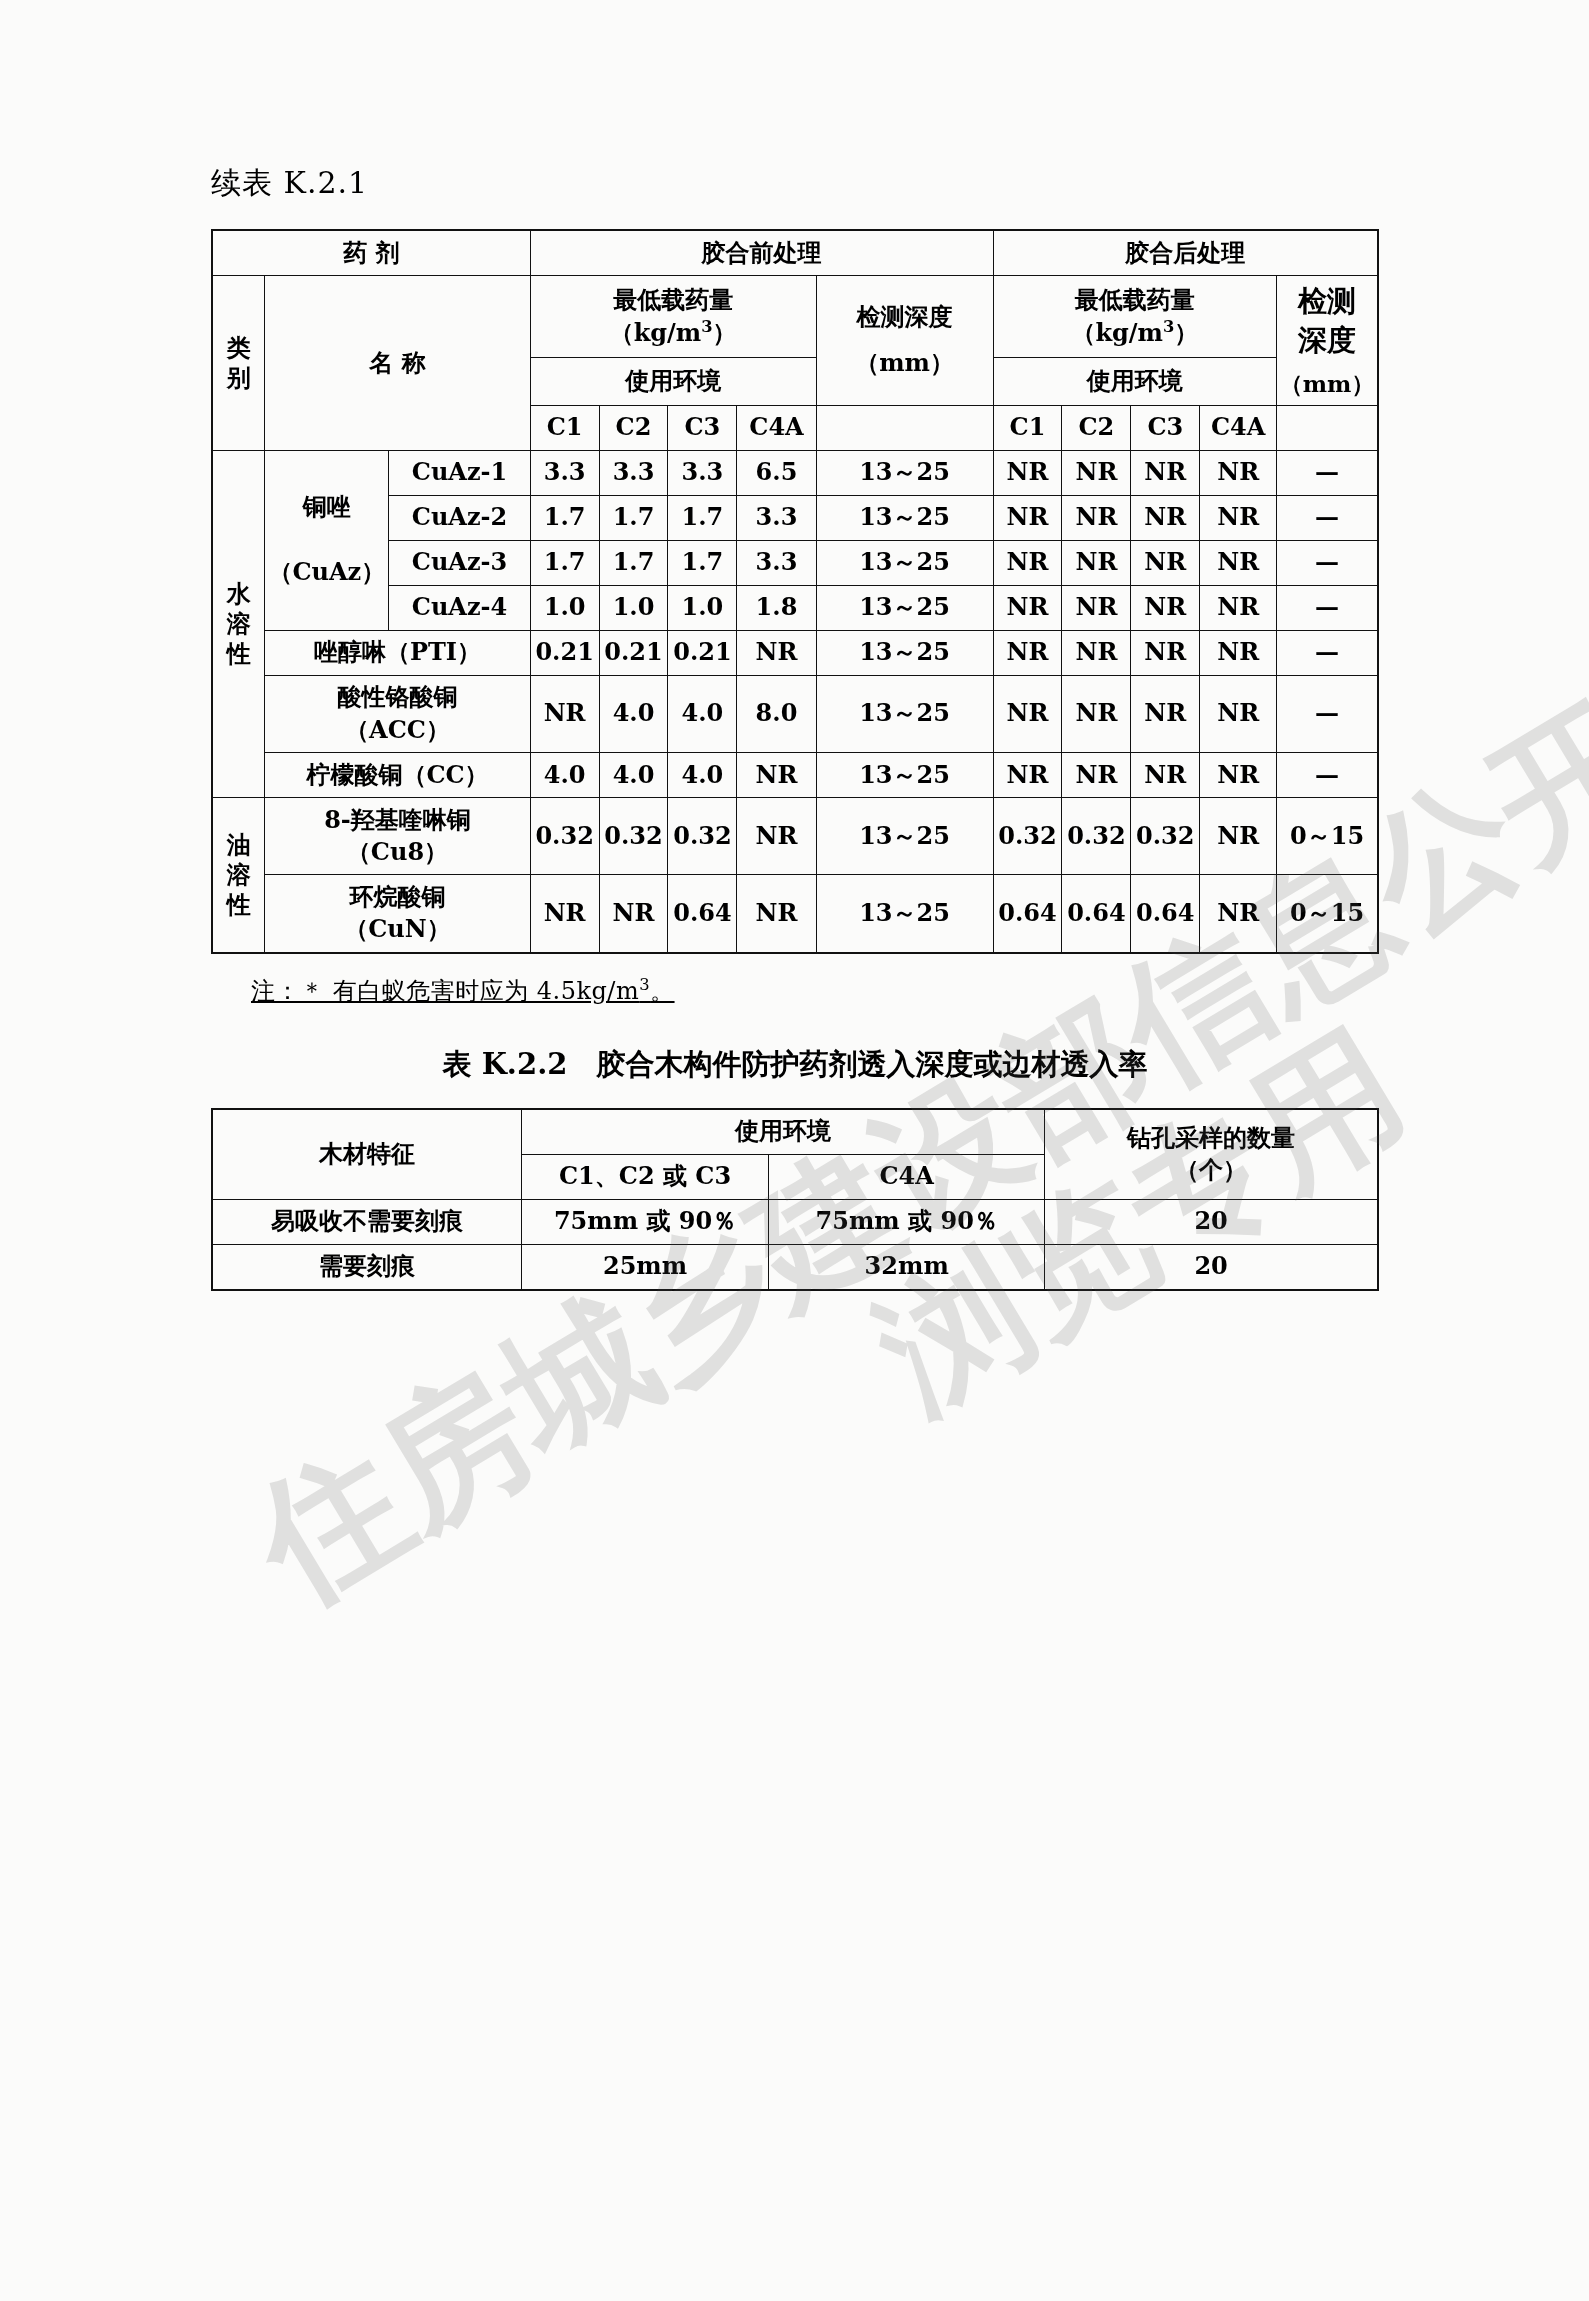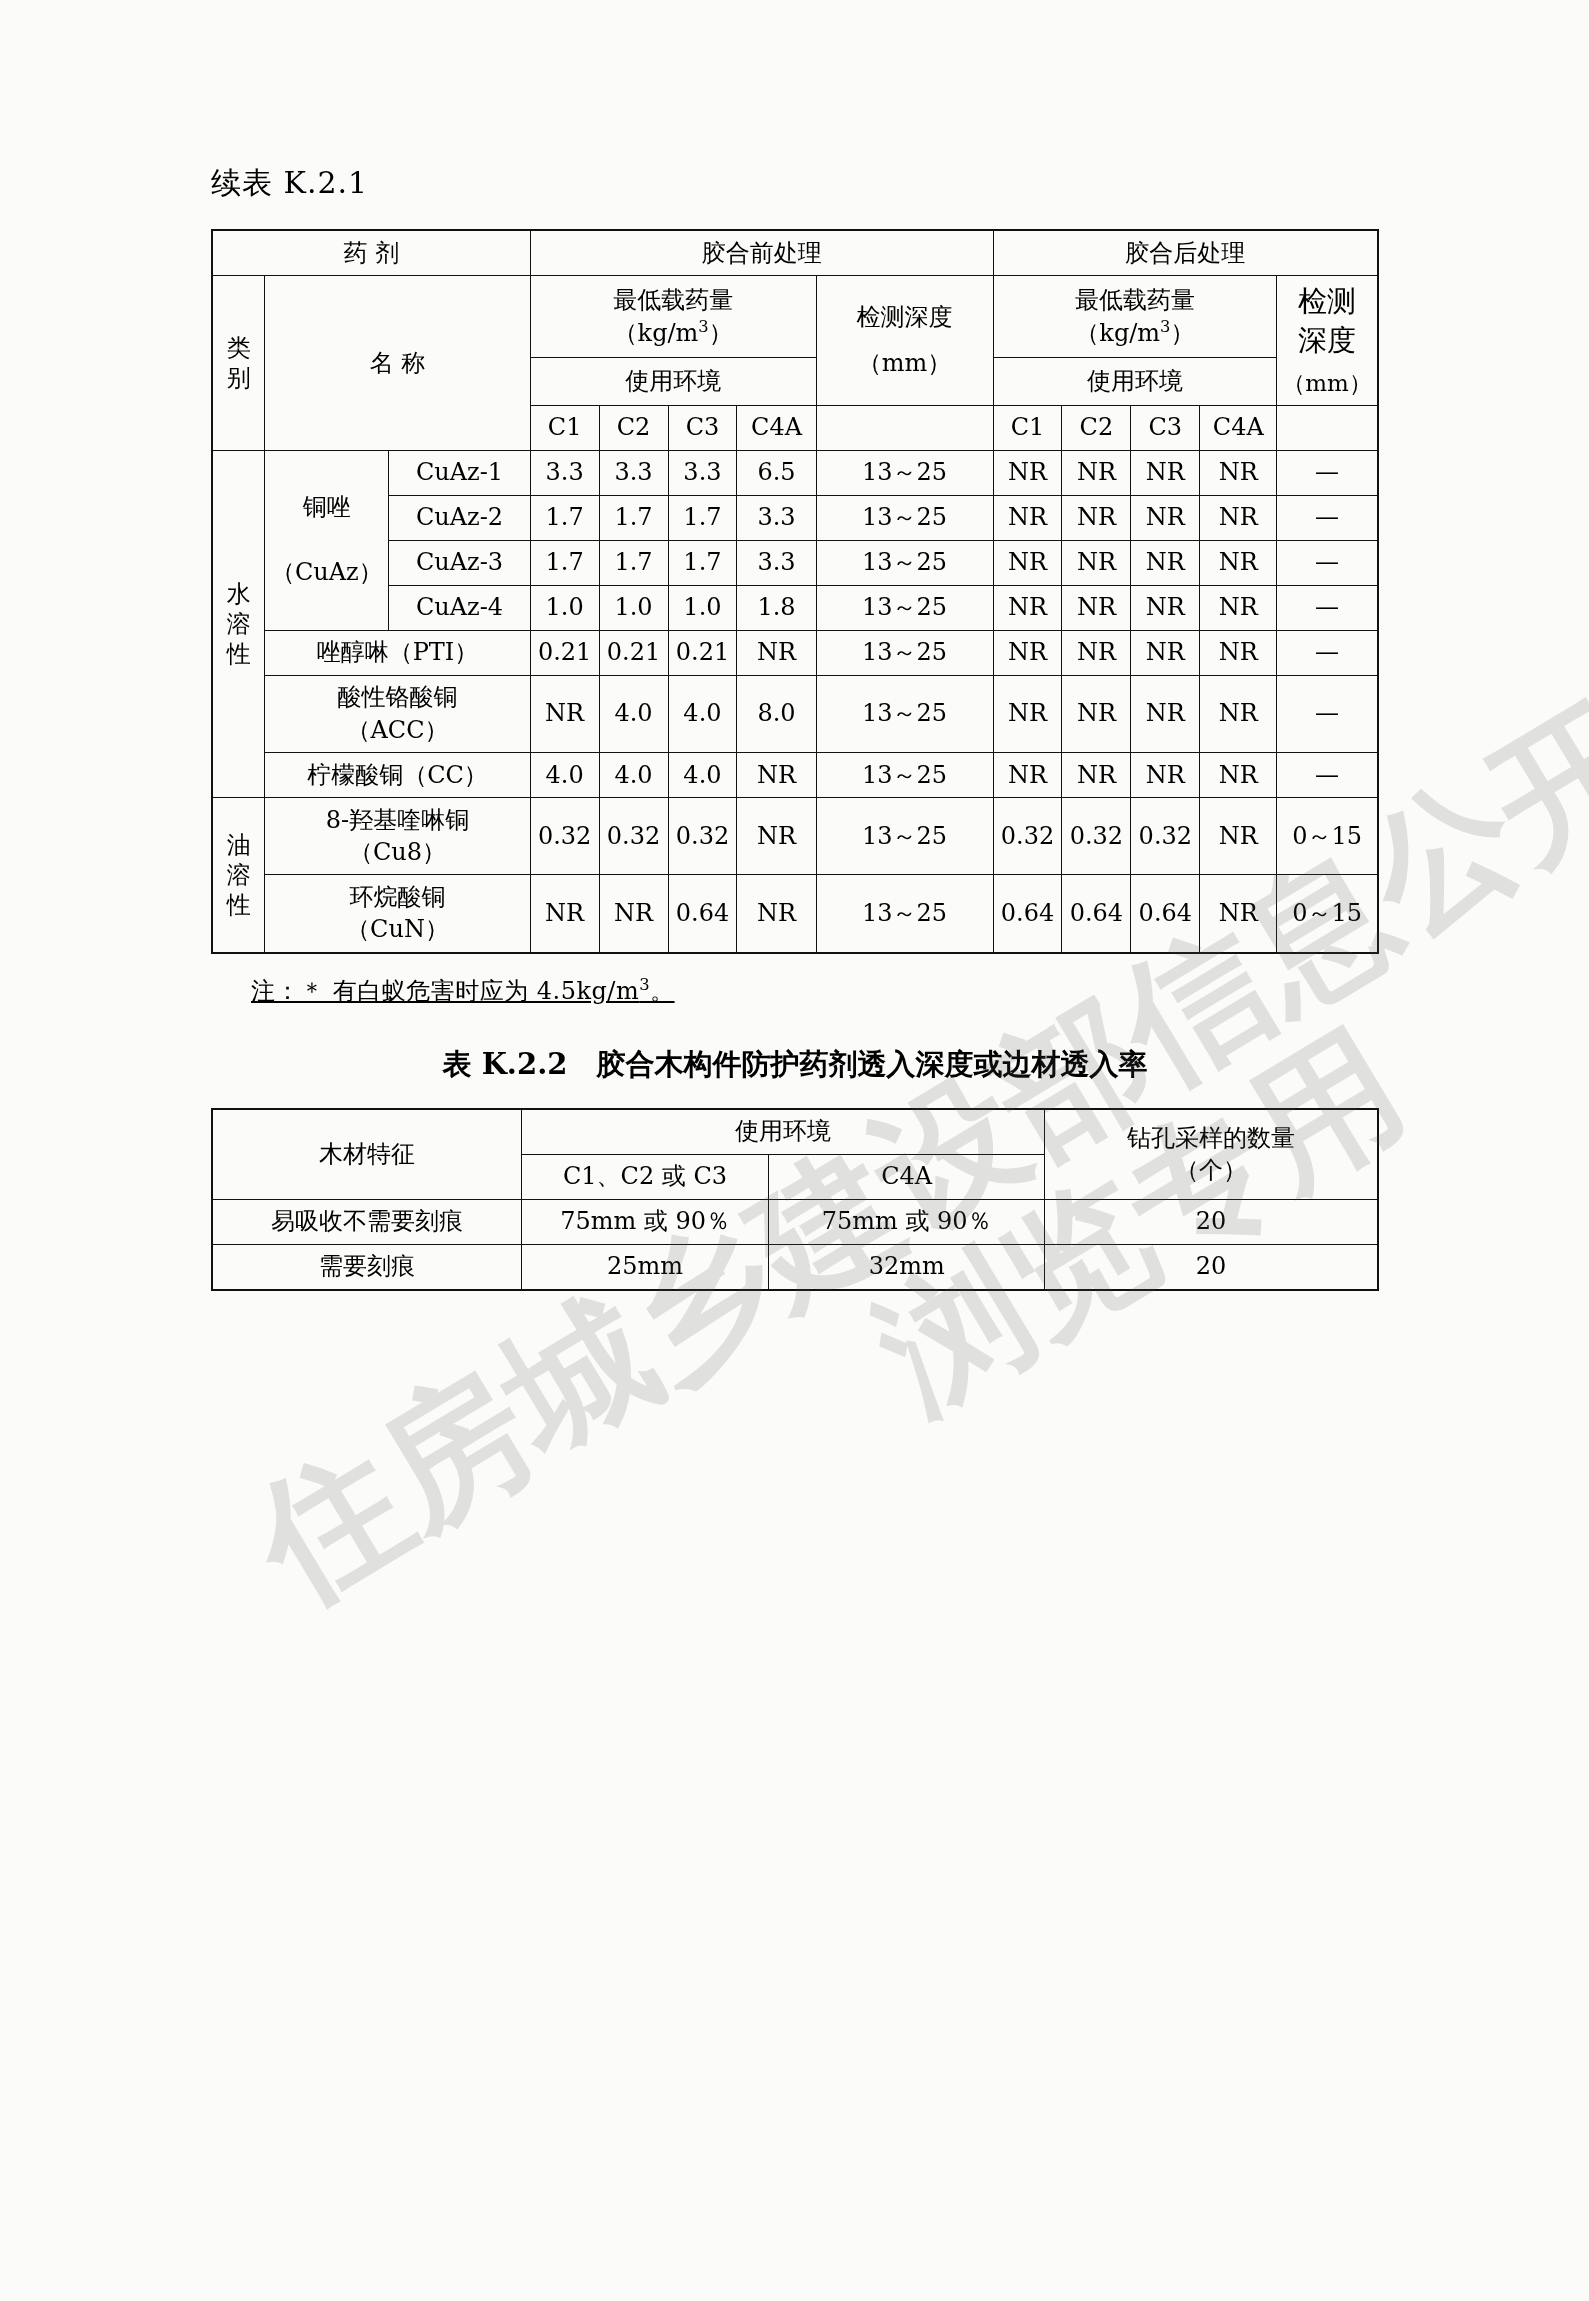--- a/index.html
+++ b/index.html
@@ -66,20 +66,21 @@
     line-height:1.35;
     background:transparent;
   }
   table.tbl td.vert{
     font-size:24px;
     line-height:1.25;
     padding:3.8px 1.9px;
   }
   .outer{
     border:2.4px solid #111;
+    font-weight:bold;
   }
   .sub{font-size:16.3px;vertical-align:super;}
 
   .note{
     font-size:24px;
     margin-top:21px;
     margin-left:40px;
     letter-spacing:0.5px;
     text-decoration:underline;
   }

